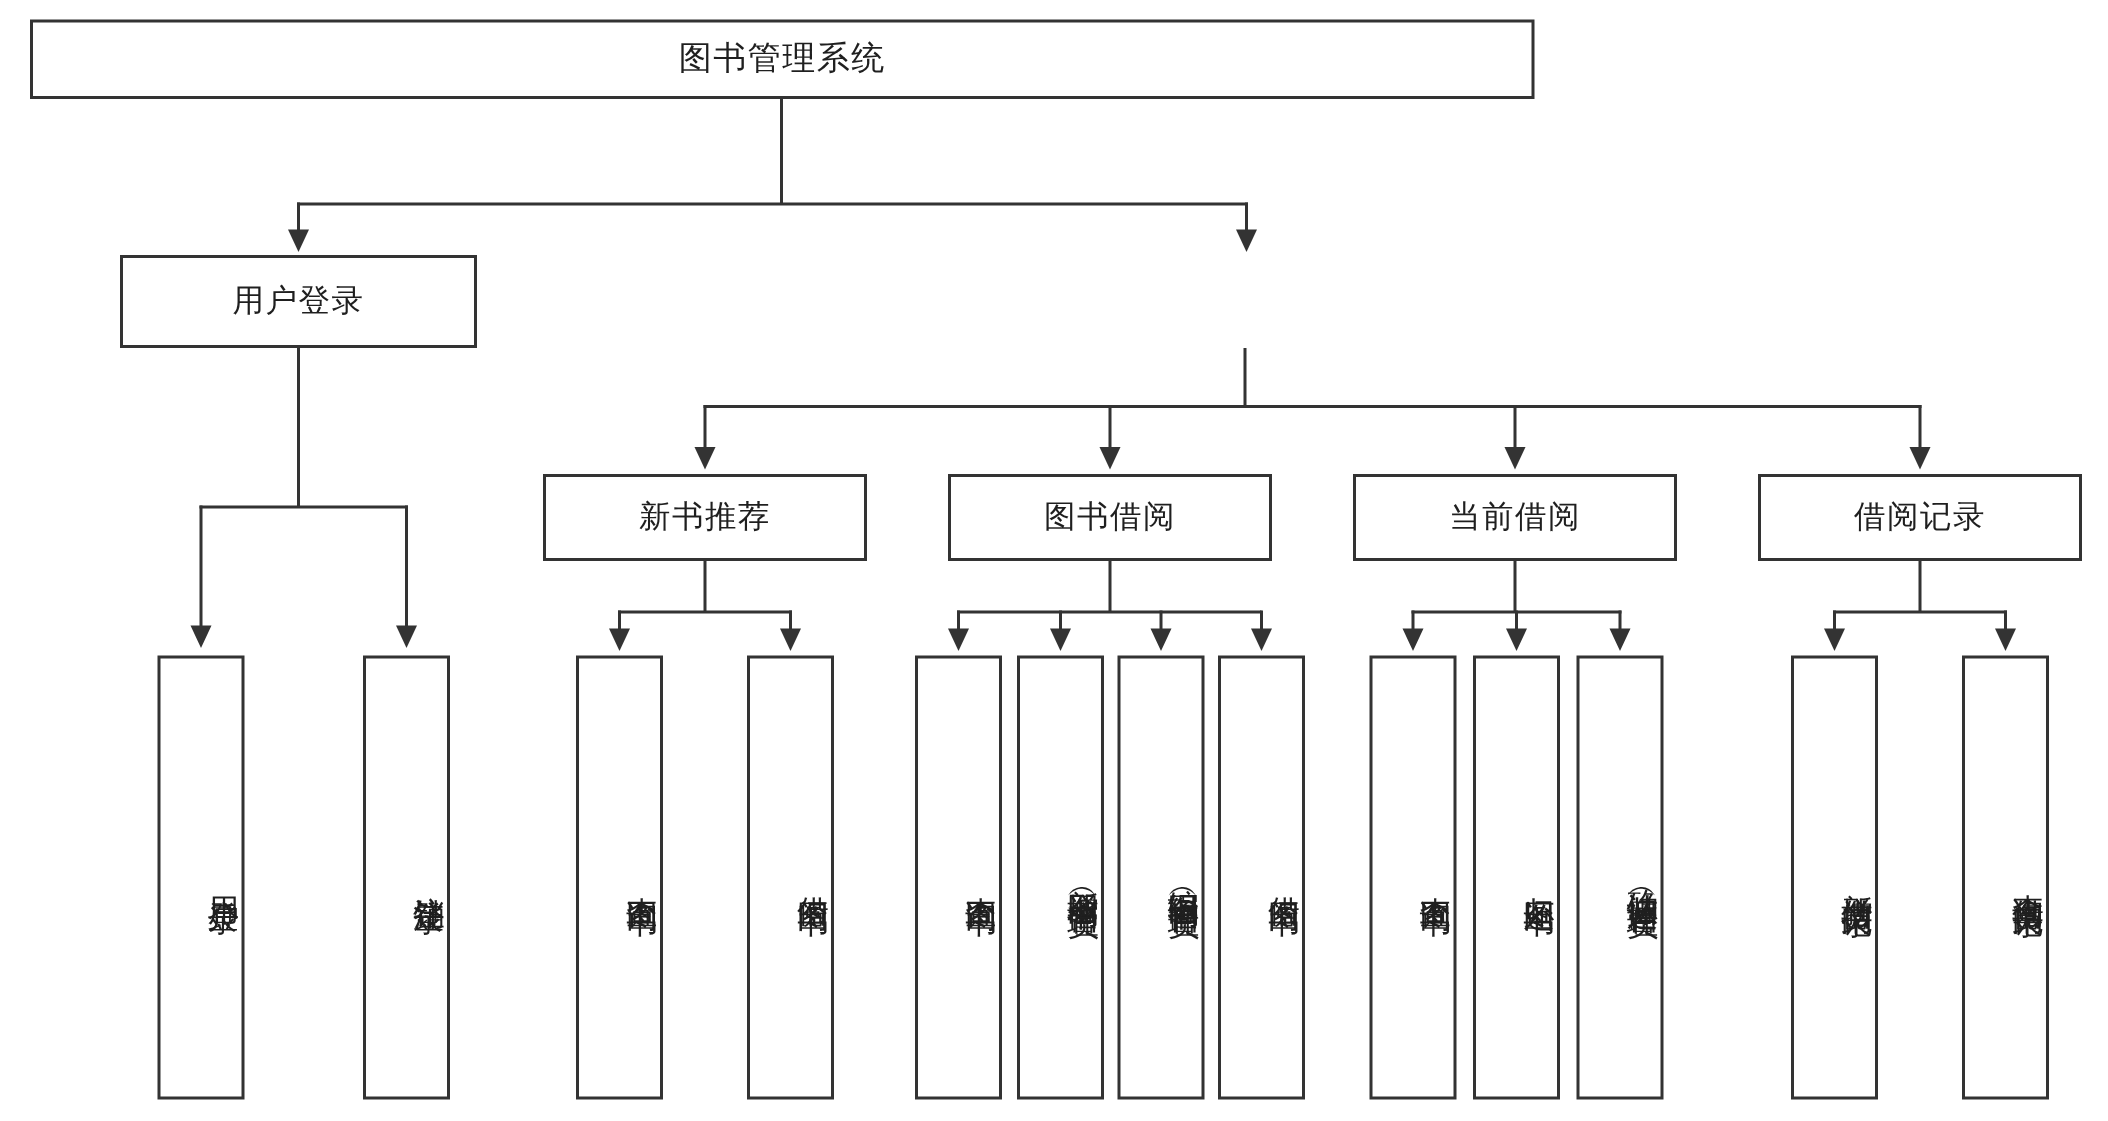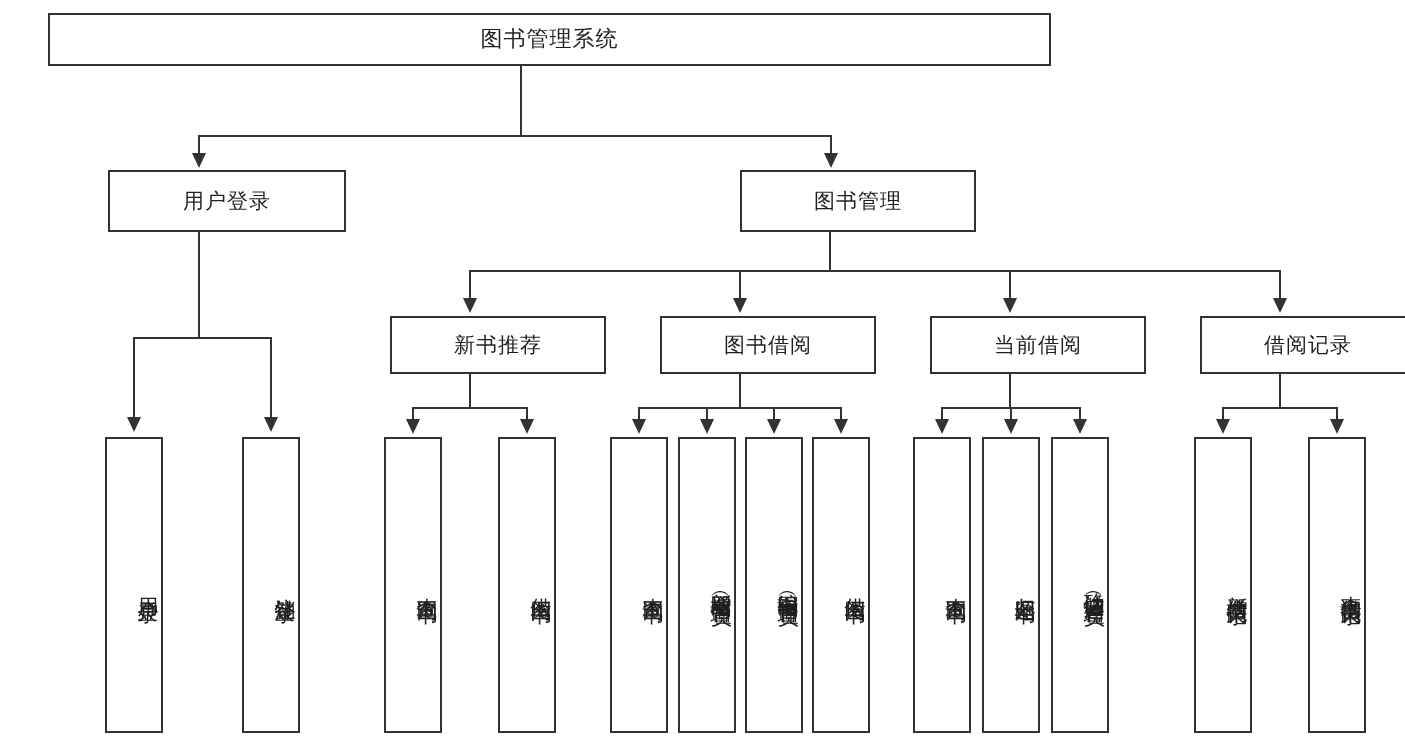--- a/index.html
+++ b/index.html
@@ -27,21 +27,20 @@
     display: flex;
     align-items: center;
     justify-content: center;
     text-align: center;
     color: #1f1f1f;
   }
   .node.horizontal {
     font-size: 21px;
     line-height: 1.2;
     letter-spacing: 1px;
-    margin-left: 28px;
   }
   .node.vertical {
     writing-mode: vertical-rl;
     text-orientation: upright;
     font-size: 21px;
     line-height: 1.25;
     letter-spacing: 2px;
     padding: 10px 0;
     align-items: flex-start;
     justify-content: center;
@@ -89,23 +88,20 @@
 
   <div class="ln h" style="left:198px; top:135px; width:634px;"></div>
 
   <div class="ln v" style="left:198px; top:135px; height:20px;"></div>
   <div class="arrow" style="left:192px; top:153px;"></div>
   <div class="ln v" style="left:830px; top:135px; height:20px;"></div>
   <div class="arrow" style="left:824px; top:153px;"></div>
 
   <div class="node horizontal" style="left:80px; top:170px; width:238px; height:62px;">
     <span>用户登录</span>
-  </div>
-  <div class="node horizontal" style="left:712px; top:170px; width:236px; height:62px;">
-    <span>图书管理</span>
   </div>
 
   <div class="ln v" style="left:198px; top:232px; height:106px;"></div>
   <div class="ln h" style="left:133px; top:337px; width:139px;"></div>
   <div class="ln v" style="left:133px; top:337px; height:82px;"></div>
   <div class="arrow" style="left:127px; top:417px;"></div>
   <div class="ln v" style="left:270px; top:337px; height:82px;"></div>
   <div class="arrow" style="left:264px; top:417px;"></div>
 
   <div class="ln v" style="left:829px; top:232px; height:39px;"></div>

